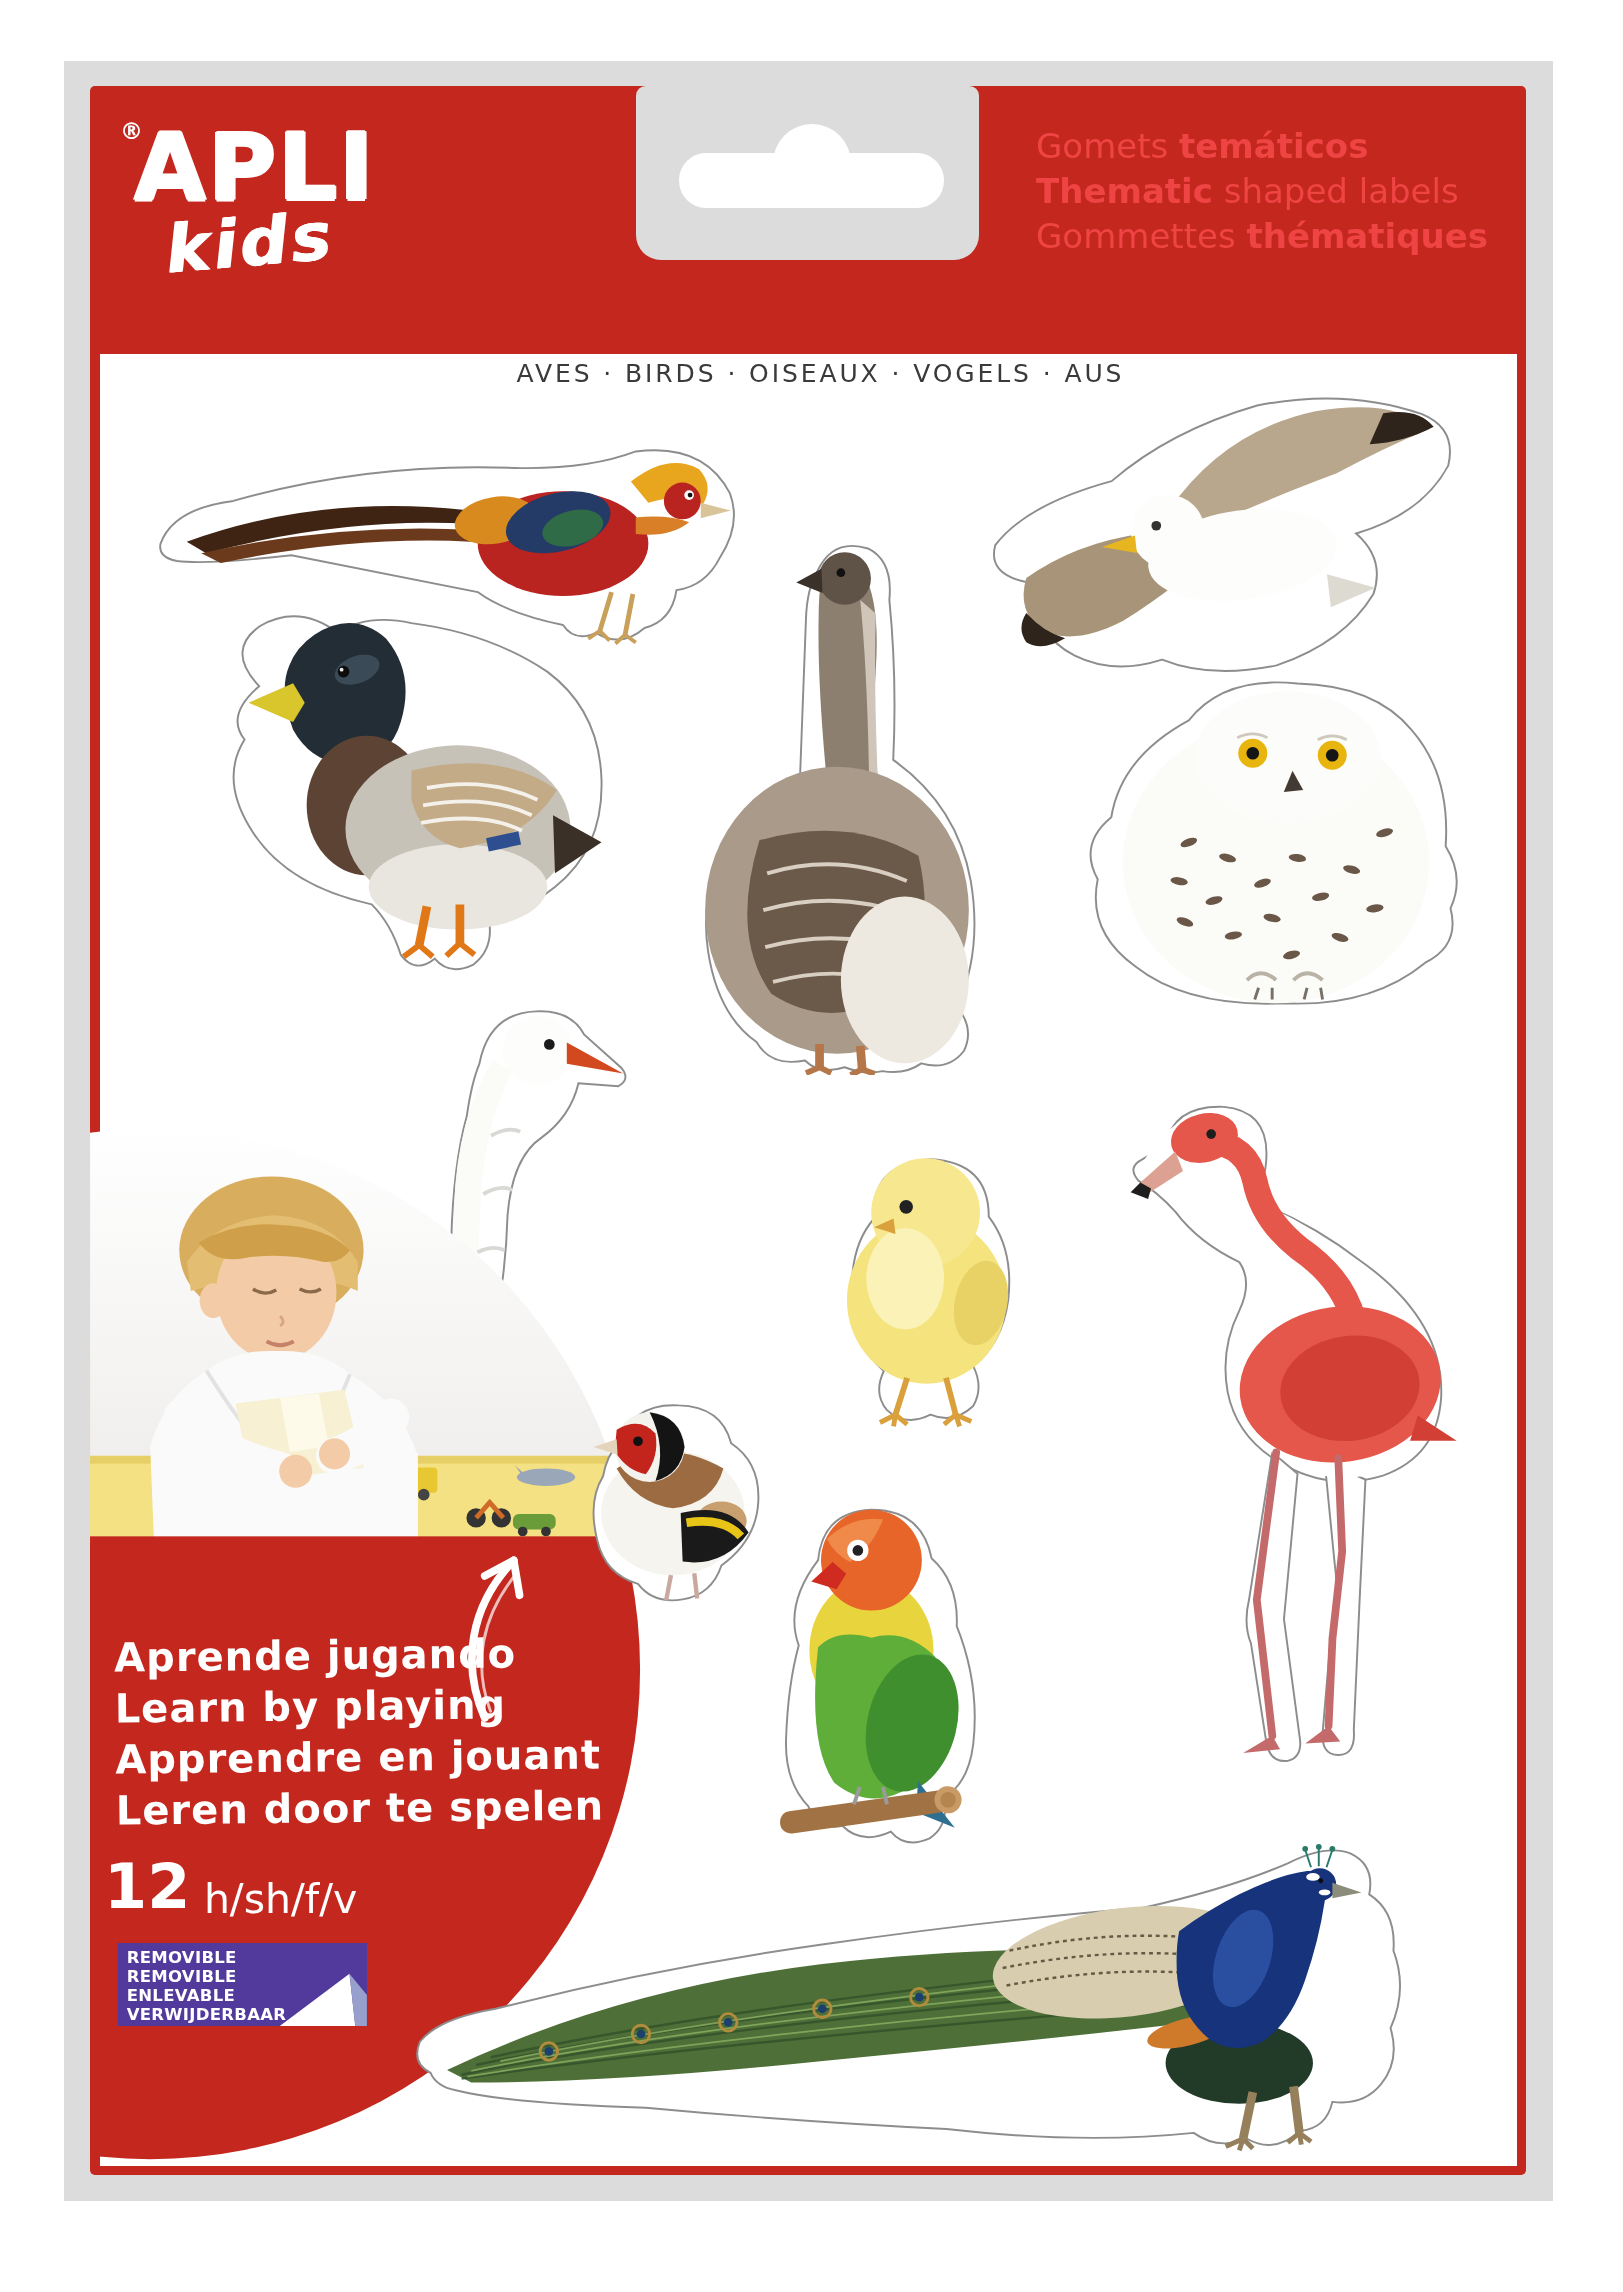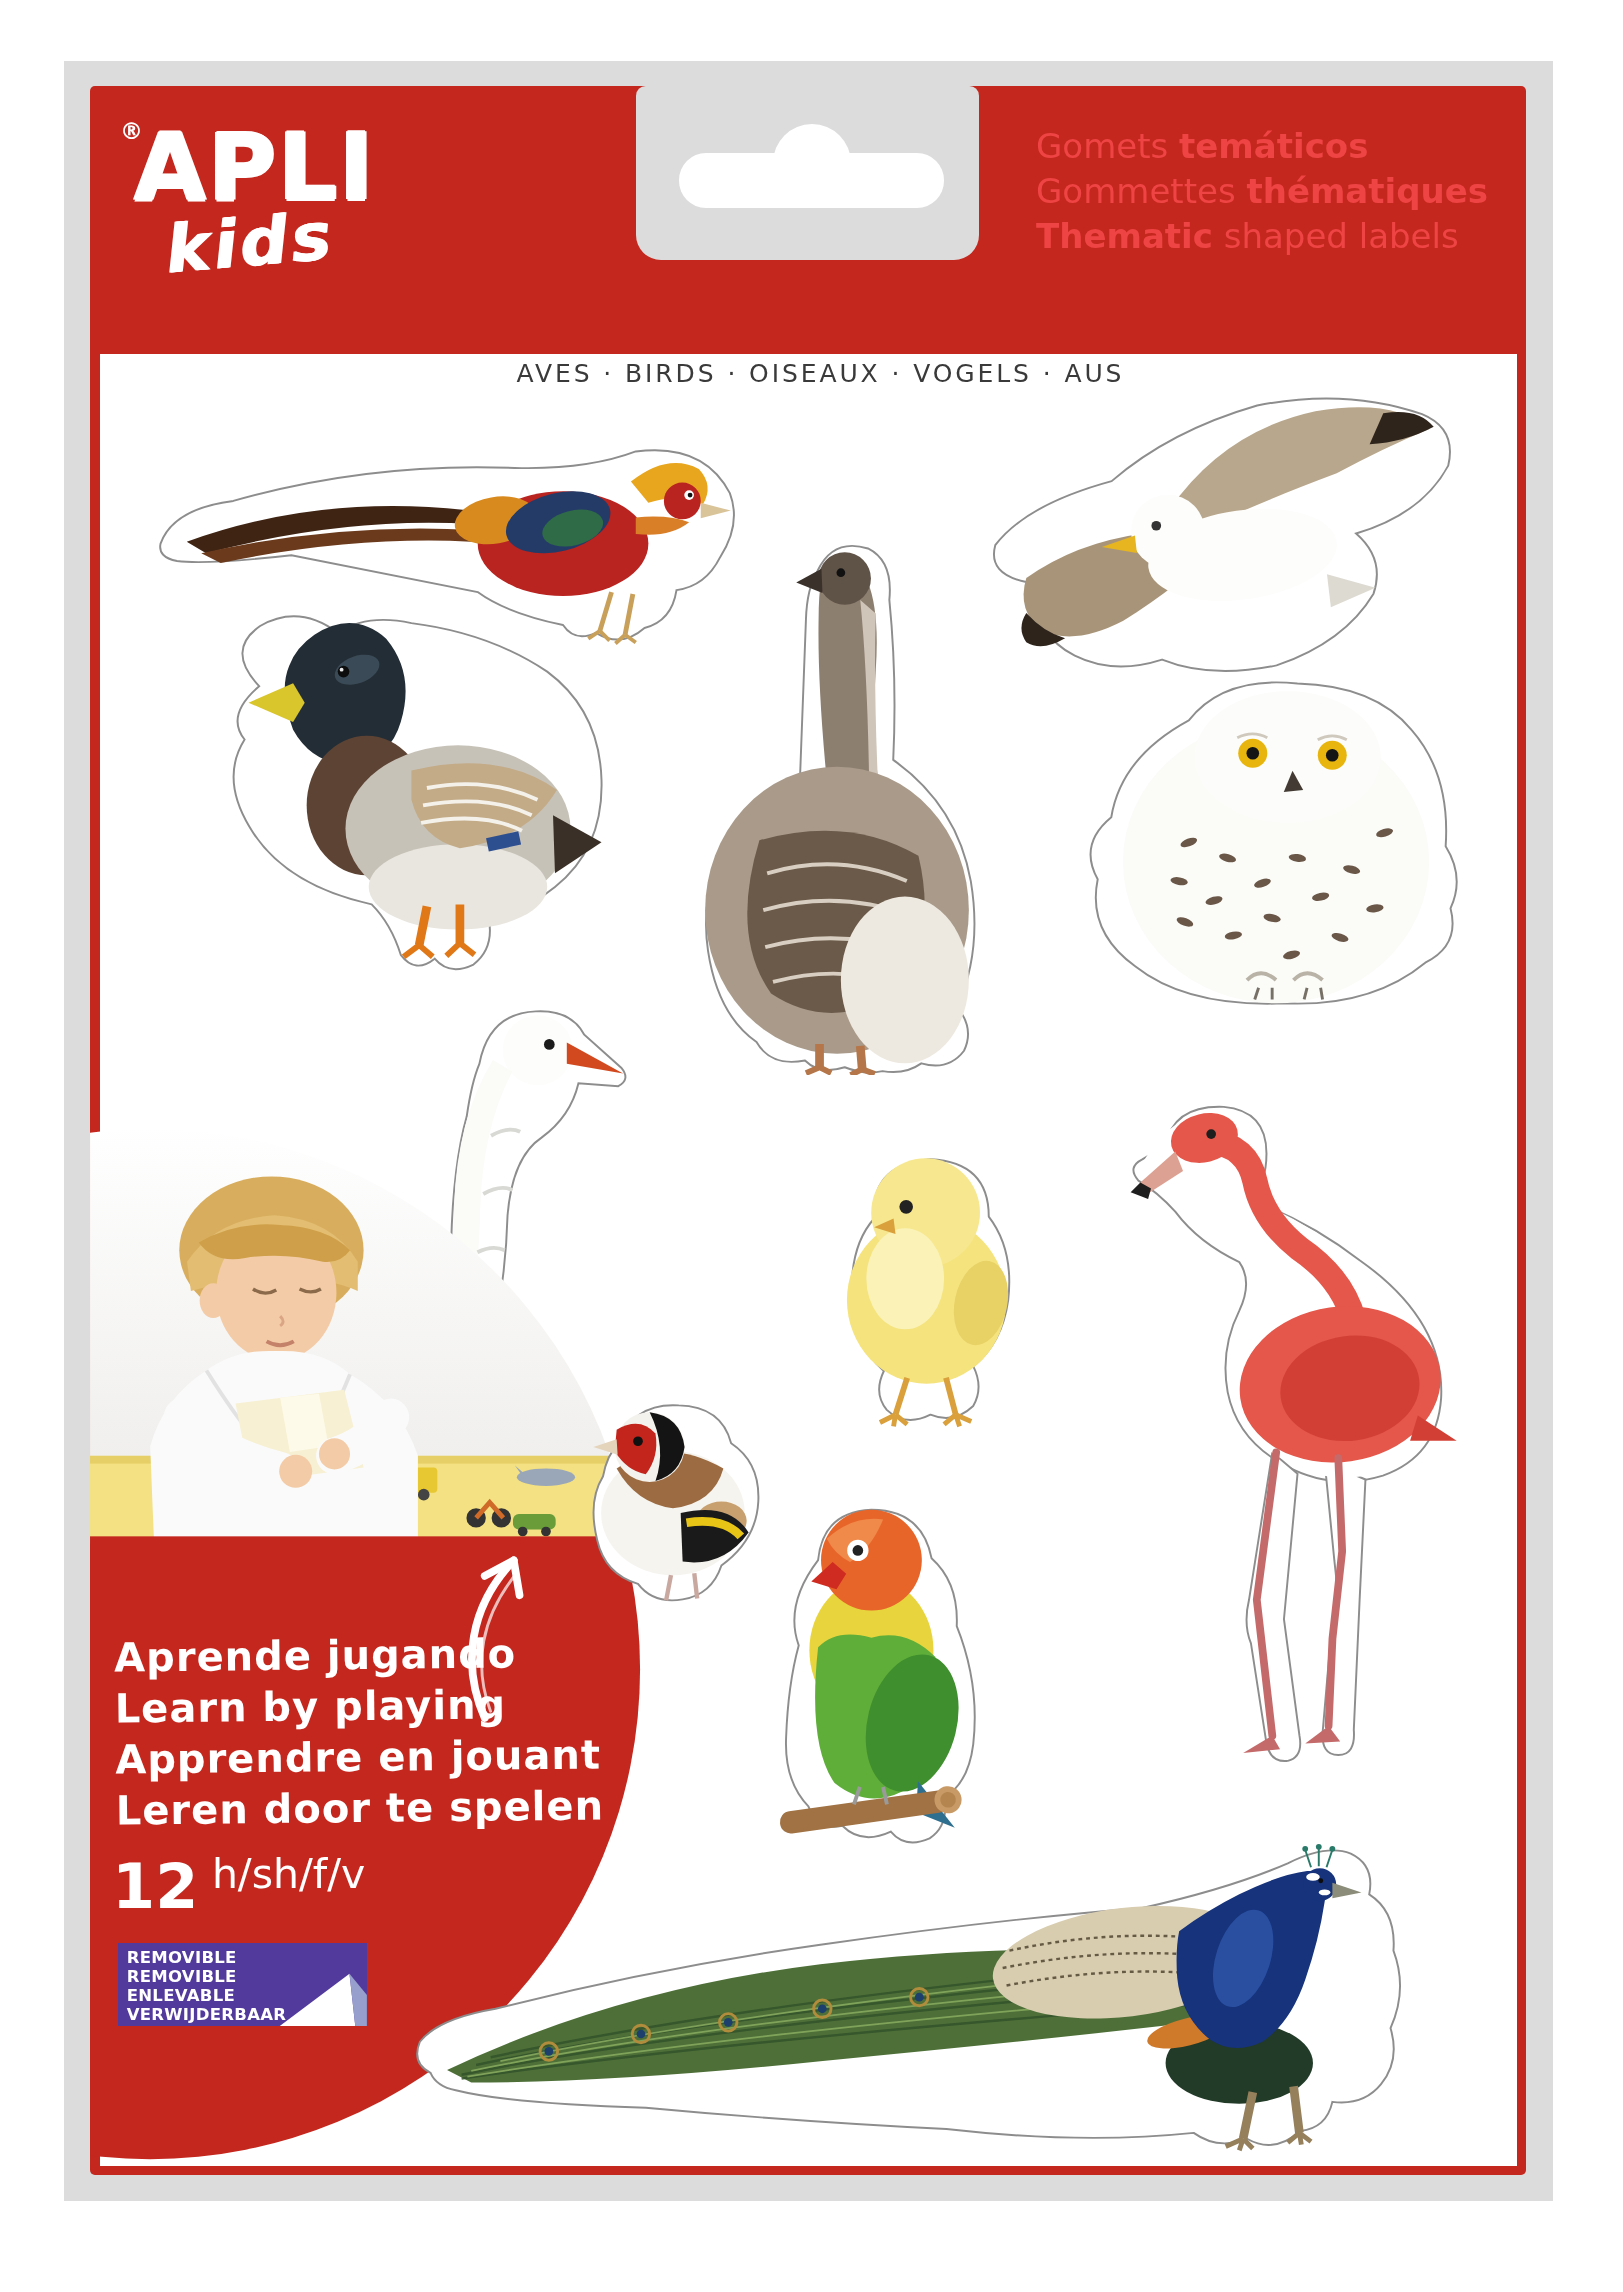--- a/index.html
+++ b/index.html
@@ -30,21 +30,21 @@
   #sheet{left:100px;top:354px;width:1417px;height:1812px;background:#ffffff;}
   #sheet-title{left:100px;top:359px;width:1417px;text-align:center;color:#3a3a3a;
                font-size:25px;letter-spacing:2.9px;font-weight:400;margin-left:12px;}
 
   .sticker{position:absolute;}
   .sticker svg{display:block;}
 
   
   #promo-lines{left:115px;top:1630px;color:#ffffff;font-size:40px;font-weight:700;
                line-height:51px;letter-spacing:1px;transform:rotate(-0.6deg);white-space:nowrap;}
-  #count{left:112px;top:1850px;color:#ffffff;display:flex;align-items:flex-start;}
+  #count{left:104px;top:1850px;color:#ffffff;display:flex;align-items:flex-end;}
   #count .n{font-size:62px;font-weight:700;}
   #count .s{font-size:41px;font-weight:400;margin-left:13.6px;}
 
   
   #badge{left:118px;top:1943px;width:229px;height:83px;background:#523a9c;overflow:hidden;padding-left:20px;}
   #badge .lines{position:absolute;left:8.7px;top:4.9px;color:#ffffff;font-size:16.5px;line-height:19px;
                 font-weight:600;letter-spacing:0.3px;}
   #badge svg{position:absolute;right:0;bottom:0;}
 </style>
 </head>
@@ -57,22 +57,22 @@
   <div id="notch" class="abs"></div>
   <div id="tab-dome" class="abs"></div>
   <div id="tab-pill" class="abs"></div>
 
   <div id="reg" class="abs">®</div>
   <div id="apli" class="abs">APLI</div>
   <div id="kids" class="abs">kids</div>
 
   <div id="taglines" class="abs">
     <div><span>Gomets </span><span class="b">temáticos</span></div>
+    <div><span class="b">Thematic</span><span> shaped labels</span></div>
     <div><span>Gommettes </span><span class="b">thématiques</span></div>
-    <div><span class="b">Thematic</span><span> shaped labels</span></div>
   </div>
 
   <div id="sheet" class="abs"></div>
   <div id="sheet-title" class="abs">AVES · BIRDS · OISEAUX · VOGELS · AUS</div>
 
   <div class="sticker" style="left:146px;top:425px;">
     <svg width="611" height="243" viewBox="0 0 630 250">
       <path d="M15,122 Q28,86 90,78 Q230,38 380,44 Q455,46 505,27 Q575,18 602,70 Q614,102 592,136 Q577,166 547,170 Q542,202 514,209 Q490,230 464,214 Q442,224 430,206 Q372,194 342,172 Q242,152 150,134 Q62,144 32,140 Q12,136 15,122 Z" fill="#ffffff" stroke="#8d8d8d" stroke-width="2"></path>
       <path d="M42,120 Q180,70 335,88 L338,102 Q205,94 62,132 Z" fill="#3f2414"></path>
       <path d="M57,132 Q200,100 338,108 L335,120 Q212,114 77,142 Z" fill="#6b3a1c"></path>

